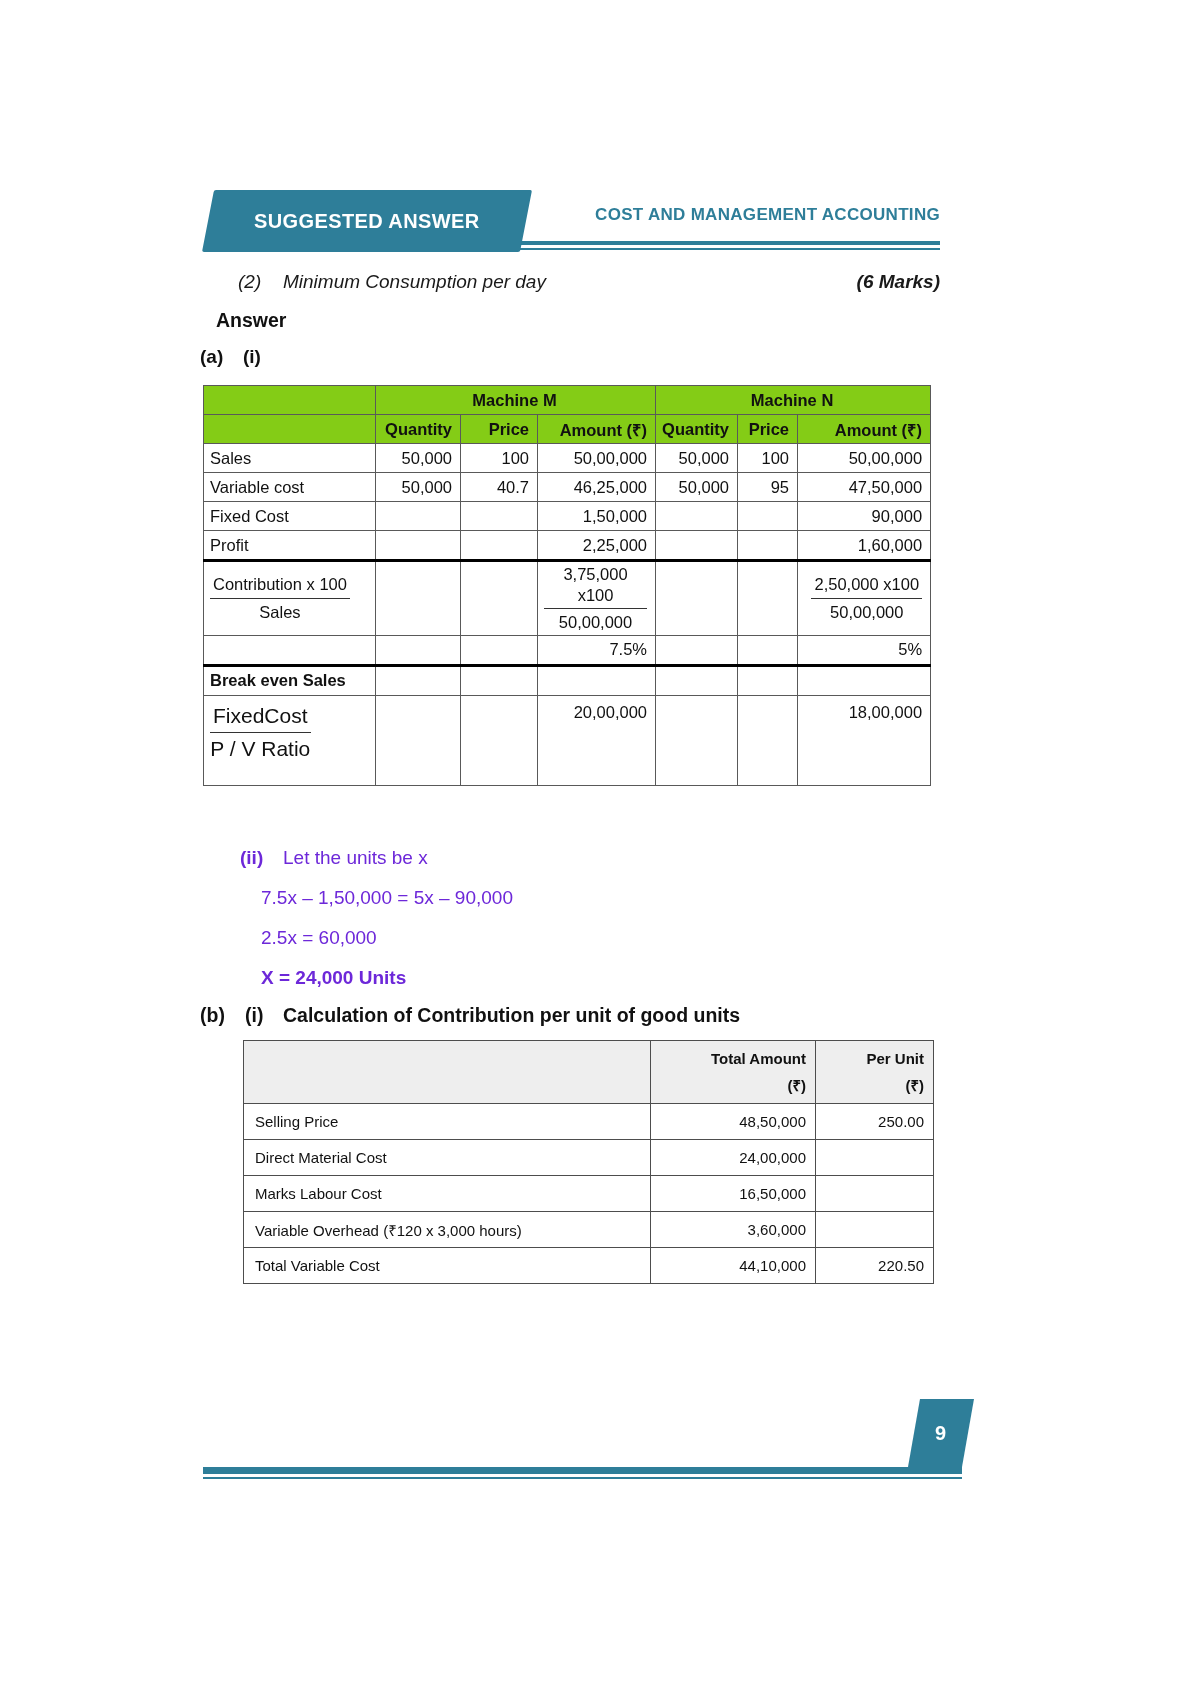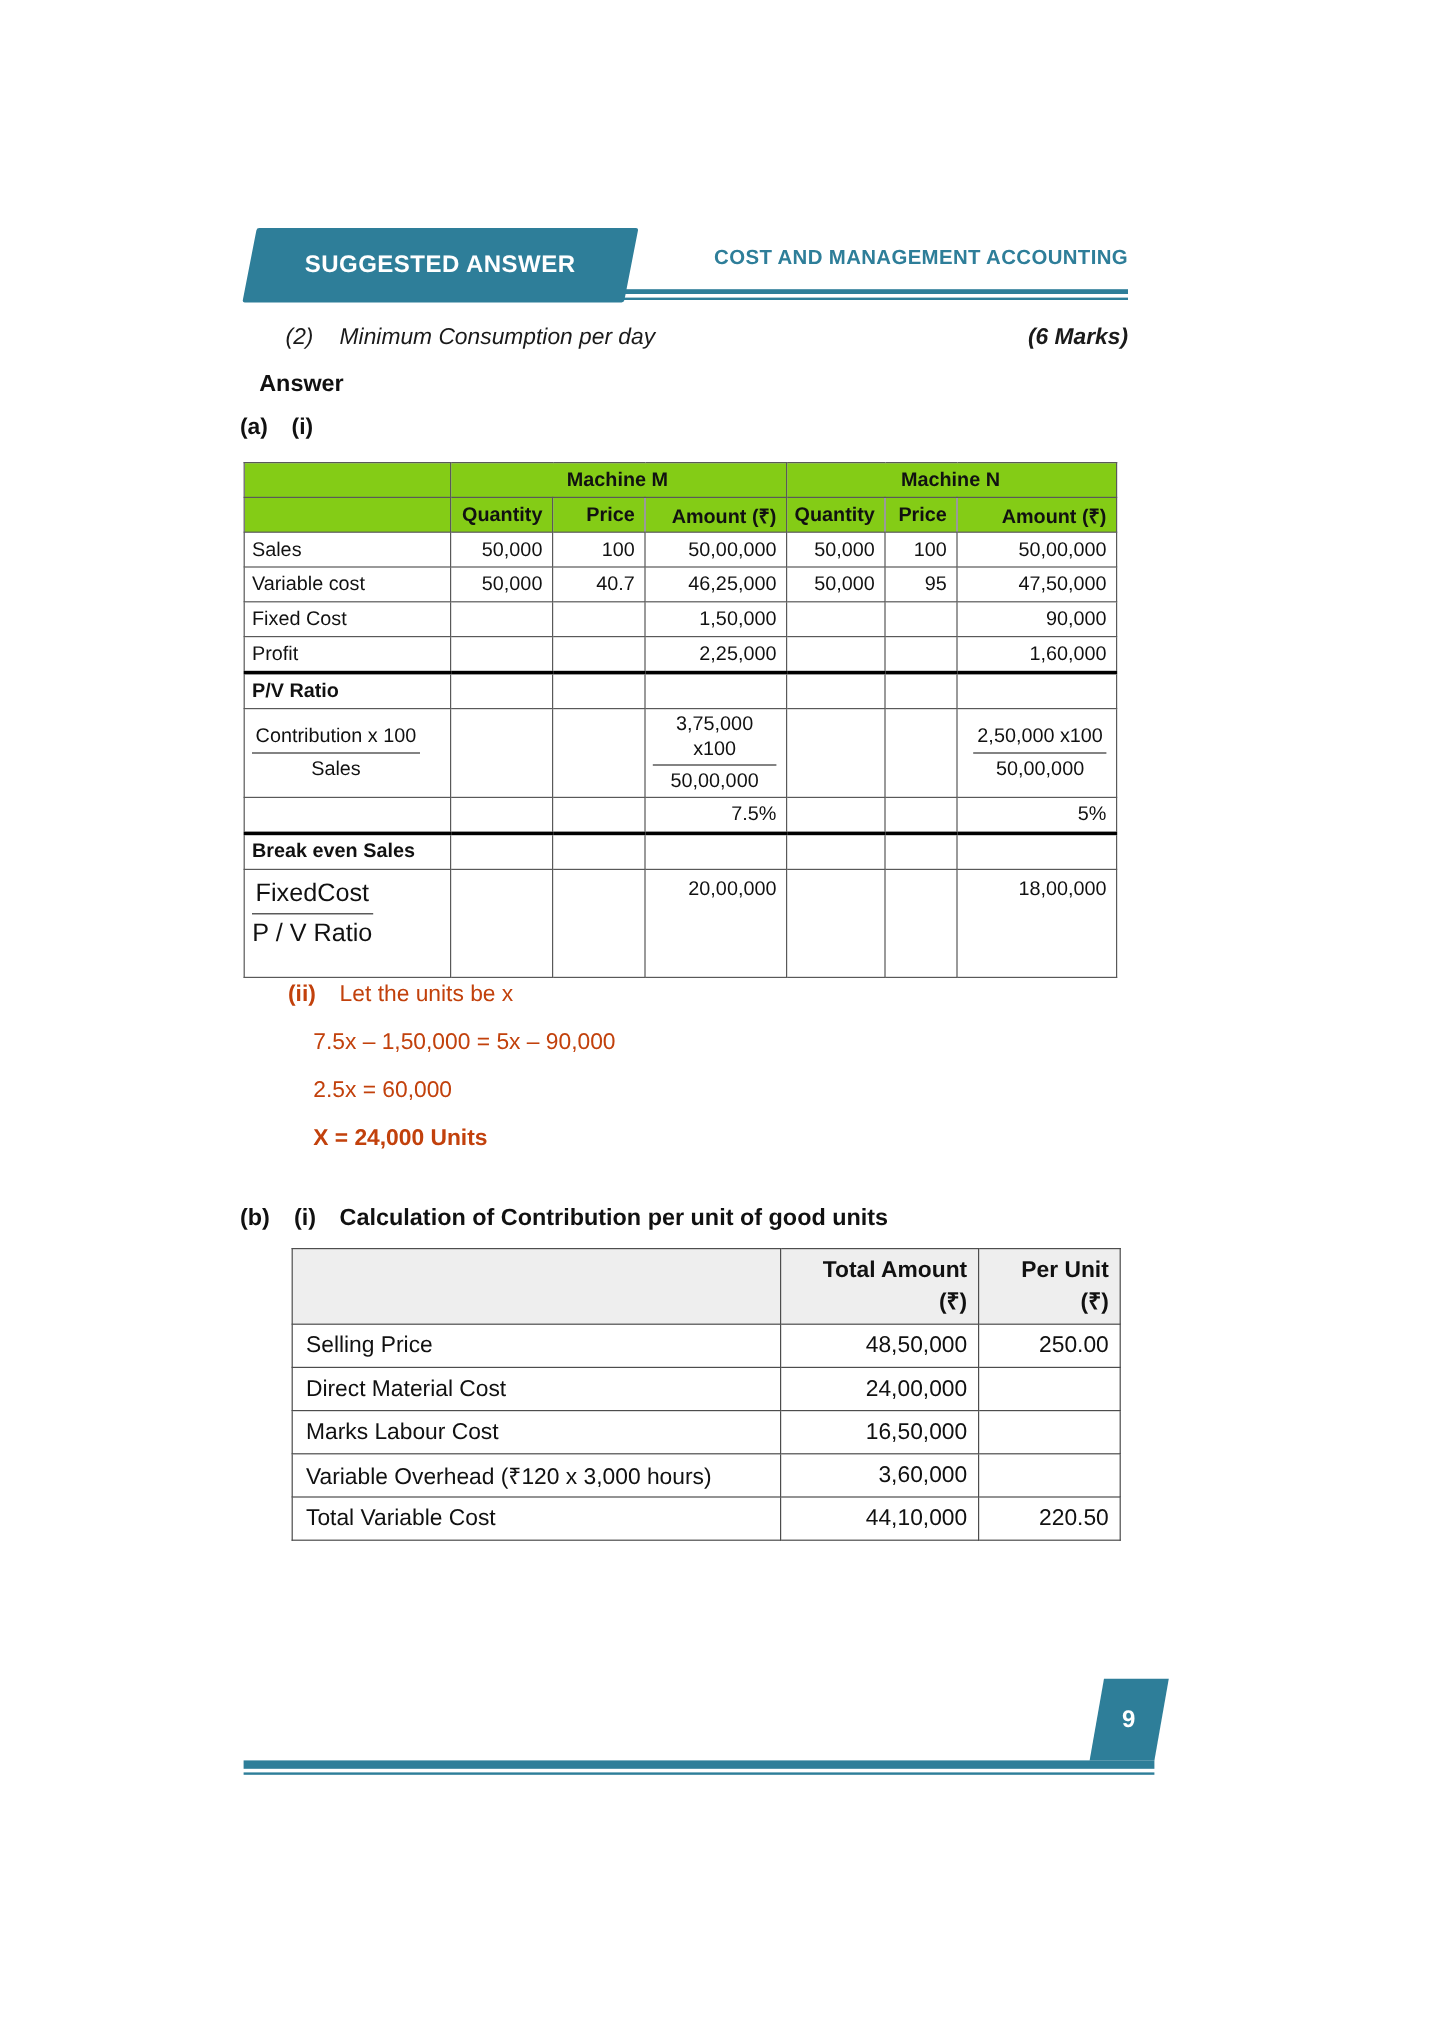--- a/index.html
+++ b/index.html
@@ -50,31 +50,31 @@
   .t1 .lbl{text-align:left;}
   .t1 .bold{font-weight:700;}
   .t1 tr.thickb td{border-bottom:3.5px solid #000000;}
   .frac{display:inline-block;text-align:center;line-height:1.25;}
   .frac .top{display:block;border-bottom:1.5px solid #333333;padding:0 3px 3px;}
   .frac .bot{display:block;padding-top:3px;}
   .t1 tr.fracrow td{height:58px;}
   .t1 tr.besrow td{height:80px;vertical-align:top;padding-top:7px;}
   .t1 .bigfrac{font-size:21px;}
   
-  .sec-ii{position:absolute;left:240px;top:816px;font-size:19px;color:#c2410c;}
+  .sec-ii{position:absolute;left:240px;top:845px;font-size:19px;color:#6d28d9;}
   .sec-ii .row1{display:flex;margin-bottom:15px;line-height:25px;}
   .sec-ii .ii{font-weight:700;width:43px;}
   .sec-ii .eq{margin-left:21px;margin-bottom:15px;line-height:25px;}
   .sec-ii .eq.bold{font-weight:700;}
   
   .part-b{position:absolute;left:200px;top:1004px;font-weight:700;font-size:19.5px;display:flex;}
   .part-b .pb1{width:45px;}
   .part-b .pb2{width:38px;}
   
-  .t2{position:absolute;left:243px;top:1040px;width:690px;font-size:19px;}
+  .t2{position:absolute;left:243px;top:1040px;width:690px;font-size:15px;}
   .t2 td{border:1.5px solid #4d4d4d;padding:4px 9px;height:27px;overflow:hidden;}
   .t2 .hrow td{background:#eeeeee;font-weight:700;text-align:right;height:54px;vertical-align:top;line-height:27px;}
   .t2 .num{text-align:right;}
   .t2 .lbl{text-align:left;padding-left:11px;}
   
   .footer-bar{position:absolute;left:203px;top:1467px;width:759px;height:7px;background:#2e7e99;}
   .footer-thin{position:absolute;left:203px;top:1477px;width:759px;height:2px;background:#2e7e99;}
   .page-tab{
     position:absolute;left:908px;top:1399px;width:54px;height:68px;
     background:#2e7e99;transform:skewX(-10deg);transform-origin:bottom left;
@@ -162,29 +162,20 @@
     </tr>
     <tr class="thickb">
       <td class="lbl">Profit</td>
       <td class="num"></td>
       <td class="num"></td>
       <td class="num">2,25,000</td>
       <td class="num"></td>
       <td class="num"></td>
       <td class="num">1,60,000</td>
     </tr>
-    <tr>
-      <td class="lbl bold">P/V Ratio</td>
-      <td></td>
-          <td></td>
-          <td></td>
-      <td></td>
-          <td></td>
-          <td></td>
-    </tr>
     <tr class="fracrow">
       <td class="lbl">
         <span class="frac">
           <span class="top">Contribution x 100</span>
           <span class="bot">Sales</span>
         </span>
       </td>
       <td></td>
           <td></td>
       <td class="num">

